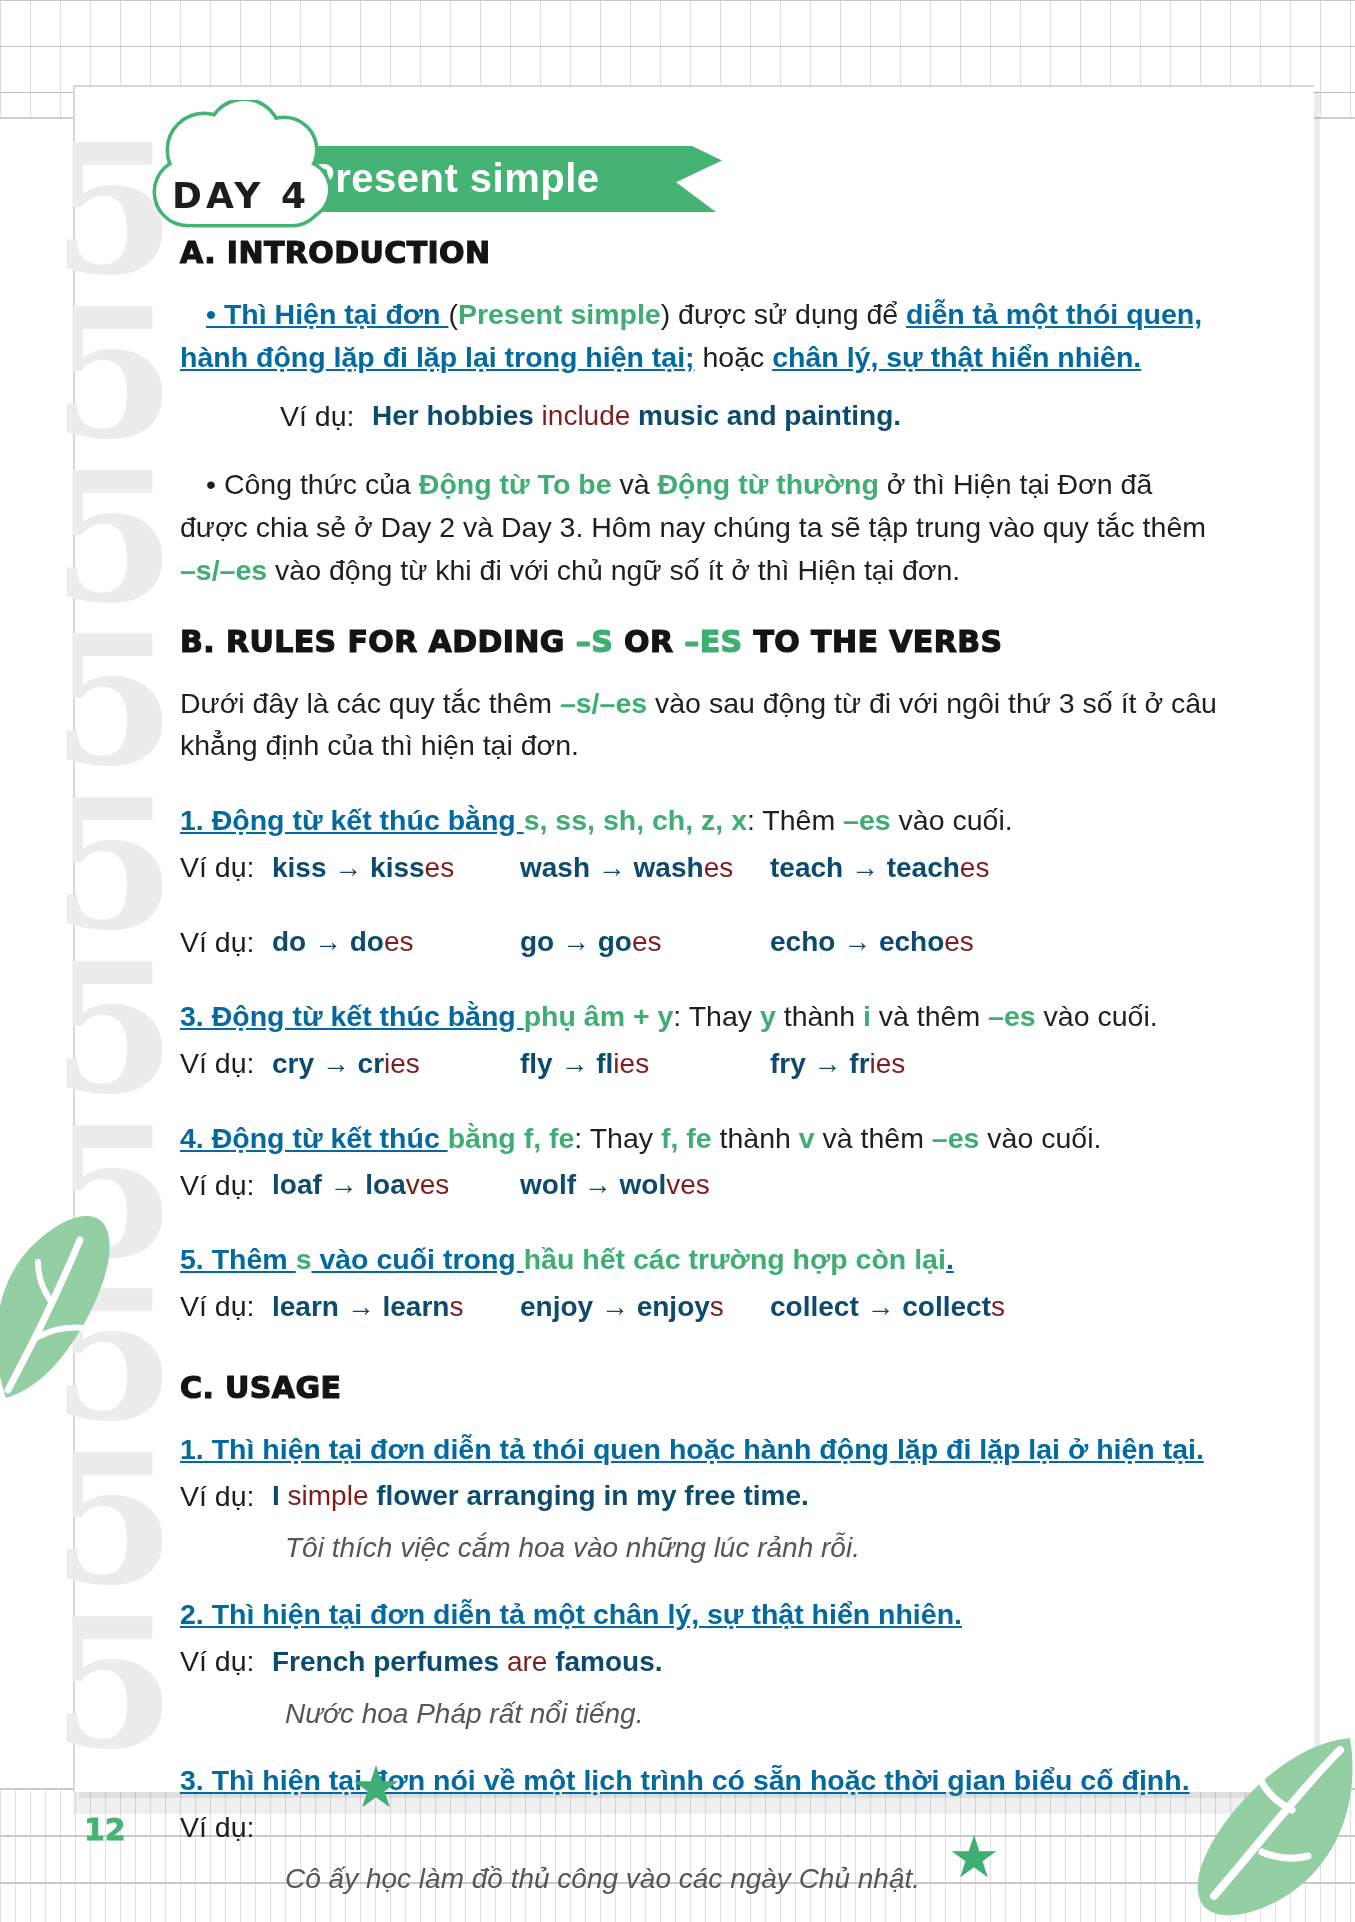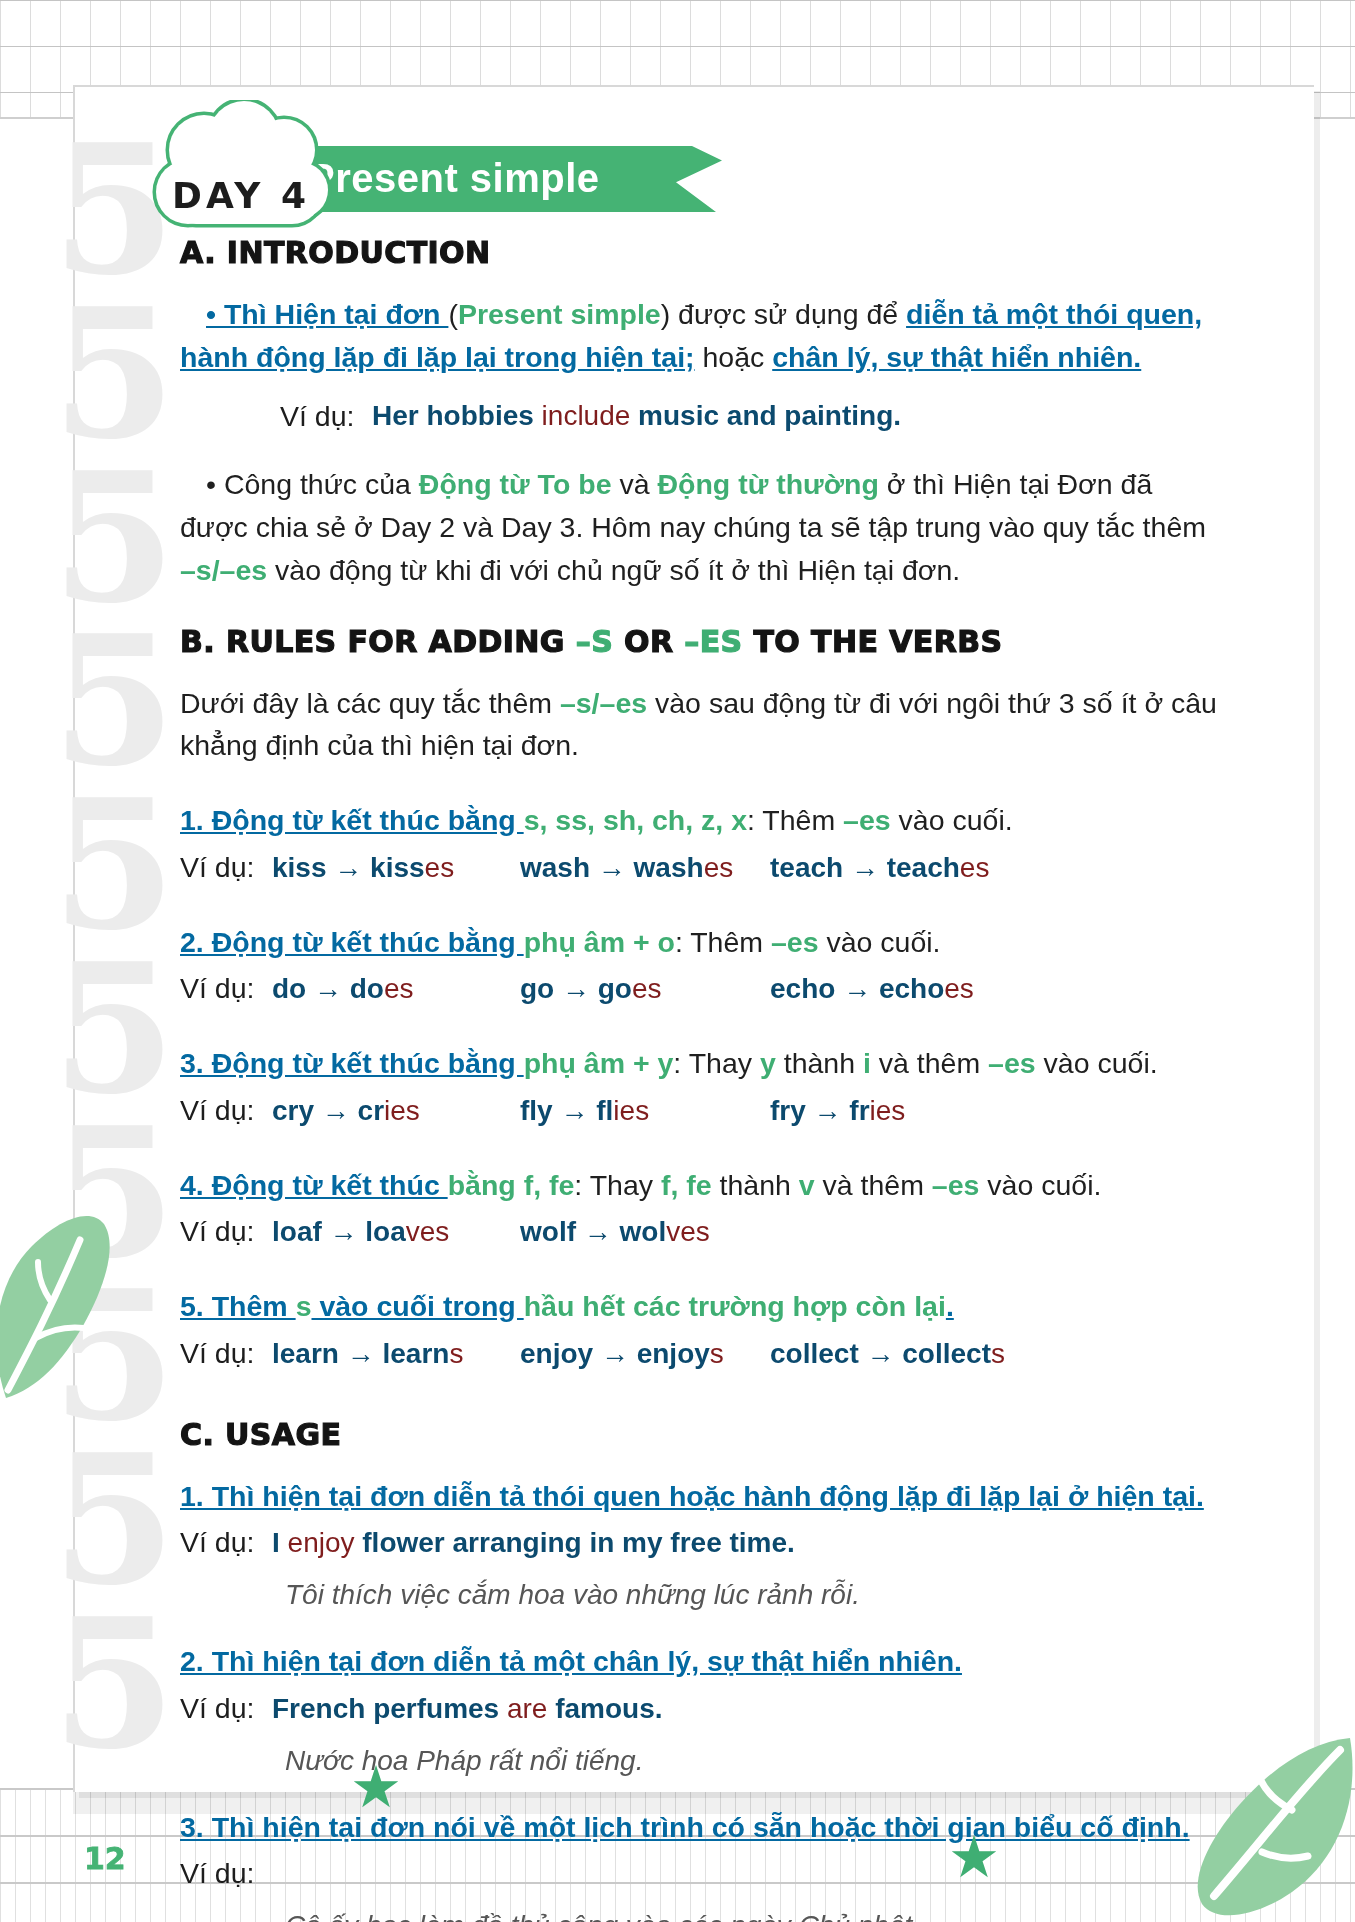--- a/index.html
+++ b/index.html
@@ -88,21 +88,21 @@
     font-style:italic;color:#565656;margin:-16px 0 24px 105px;font-size:28px;
   }
   .trans.deep{margin-left:210px;}
   .rule{margin-bottom:4px;margin-top:32px;}
   .rule-title{margin:0 0 4px 0;}
   .section-gap{height:16px;}
   
   .page-number{
     position:absolute;left:84px;top:1812px;z-index:4;
     color:#45b374;font-size:30px;font-weight:800;
-    font-family:"DejaVu Sans",sans-serif;margin-top:29px;-webkit-text-stroke:0.8px #45b374;
+    font-family:"DejaVu Sans",sans-serif;-webkit-text-stroke:0.8px #45b374;
   }
   .star{position:absolute;z-index:5;color:#3fae73;font-size:58px;line-height:1;}
   .star-1{left:350px;top:1758px;}
   .star-2{left:948px;top:1828px;}
   .leaf{position:absolute;z-index:4;pointer-events:none;}
   .leaf-left{left:-8px;top:1188px;}
   .leaf-right{left:1180px;top:1728px;}
 </style>
 </head>
 <body>
@@ -170,21 +170,20 @@
     <p class="rule-title"><span class="seg-b">1. Động từ kết thúc bằng </span><span class="seg-g">s, ss, sh, ch, z, x</span><span class="seg-r">: Thêm </span><span class="seg-gb">–es</span><span class="seg-r"> vào cuối.</span></p>
     <div class="ex-row">
       <span class="ex-label">Ví dụ:</span>
       <span class="ex-item"><span class="seg-hw">kiss → kiss</span><span class="seg-hwg">es</span></span>
       <span class="ex-item w2"><span class="seg-hw">wash → wash</span><span class="seg-hwg">es</span></span>
       <span class="ex-item last"><span class="seg-hw">teach → teach</span><span class="seg-hwg">es</span></span>
     </div>
   </div>
 
   <div class="rule">
-    <p class="rule-title"><span class="seg-b">2. Động từ kết thúc bằng </span><span class="seg-g">phụ âm + o</span><span class="seg-r">: Thêm </span><span class="seg-gb">–es</span><span class="seg-r"> vào cuối.</span></p>
     <div class="ex-row">
       <span class="ex-label">Ví dụ:</span>
       <span class="ex-item"><span class="seg-hw">do → do</span><span class="seg-hwg">es</span></span>
       <span class="ex-item w2"><span class="seg-hw">go → go</span><span class="seg-hwg">es</span></span>
       <span class="ex-item last"><span class="seg-hw">echo → echo</span><span class="seg-hwg">es</span></span>
     </div>
   </div>
 
   <div class="rule">
     <p class="rule-title"><span class="seg-b">3. Động từ kết thúc bằng </span><span class="seg-g">phụ âm + y</span><span class="seg-r">: Thay </span><span class="seg-g">y</span><span class="seg-r"> thành </span><span class="seg-g">i</span><span class="seg-r"> và thêm </span><span class="seg-gb">–es</span><span class="seg-r"> vào cuối.</span></p>
@@ -216,21 +215,21 @@
     </div>
   </div>
 
   <div class="section-gap"></div>
   <h2 class="h-display">C. USAGE</h2>
 
   <div class="usage">
     <p class="rule-title"><span class="seg-b">1. Thì hiện tại đơn diễn tả thói quen hoặc hành động lặp đi lặp lại ở hiện tại.</span></p>
     <div class="ex-row">
       <span class="ex-label">Ví dụ:</span>
-      <span class="ex-item last"><span class="seg-hw">I </span><span class="seg-hwg">enjoy</span><span class="seg-hw"> flower arranging in my free time.</span></span>
+      <span class="ex-item last"><span class="seg-hw">I </span><span class="seg-hwg">simple</span><span class="seg-hw"> flower arranging in my free time.</span></span>
     </div>
     <p class="trans">Tôi thích việc cắm hoa vào những lúc rảnh rỗi.</p>
   </div>
 
   <div class="usage">
     <p class="rule-title"><span class="seg-b">2. Thì hiện tại đơn diễn tả một chân lý, sự thật hiển nhiên.</span></p>
     <div class="ex-row">
       <span class="ex-label">Ví dụ:</span>
       <span class="ex-item last"><span class="seg-hw">French perfumes </span><span class="seg-hwg">are</span><span class="seg-hw"> famous.</span></span>
     </div>

